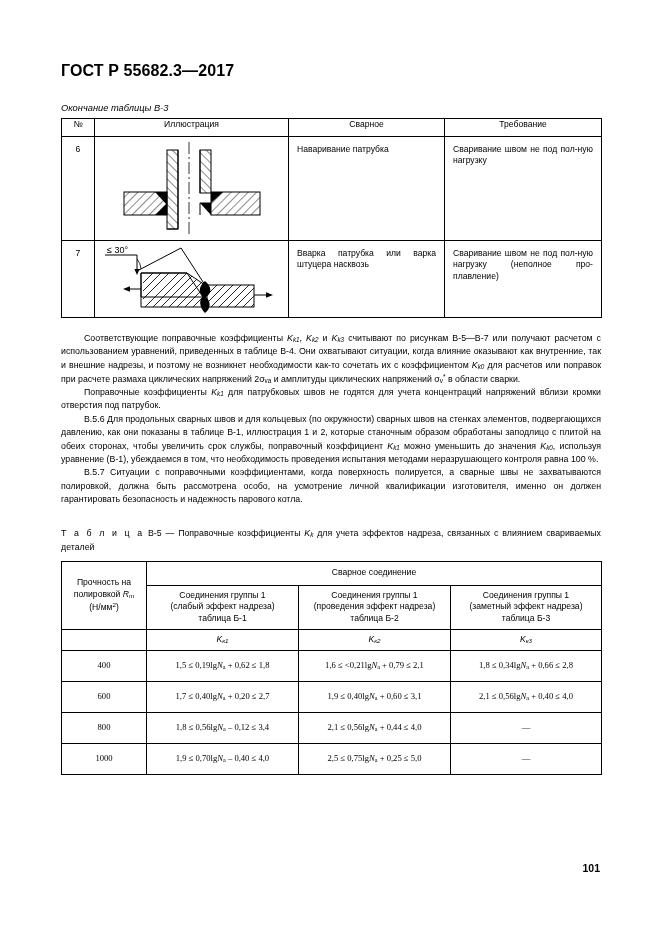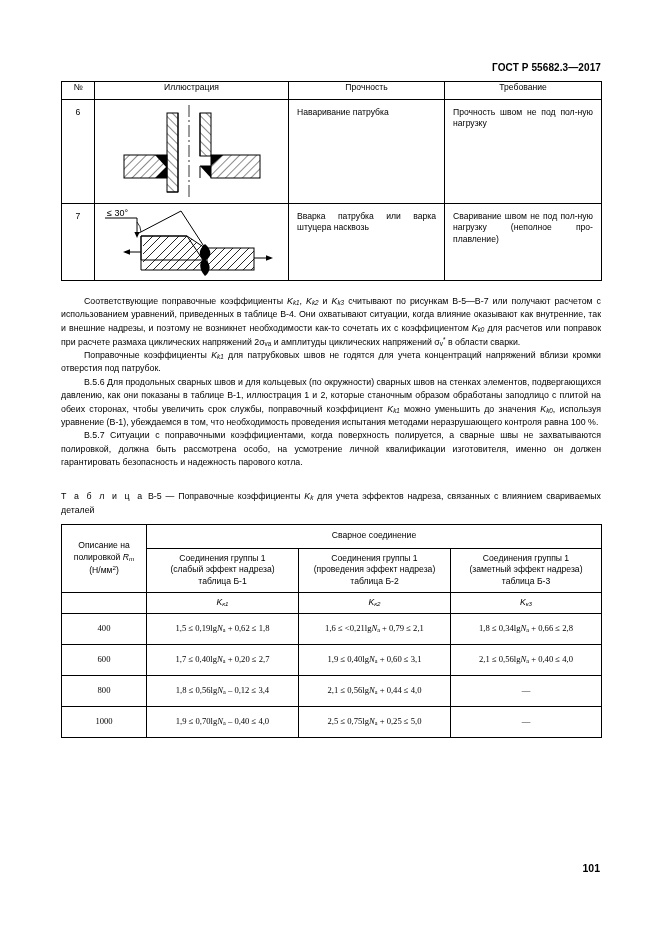--- a/index.html
+++ b/index.html
@@ -24,26 +24,25 @@
   }
   .content {
     position: absolute;
     left: 61px;
     top: 0;
     width: 540px;
   }
 
   
   .doc-header {
-    text-align: right;
-    font-size: 10px;
+    font-size: 16px;
     font-weight: bold;
     letter-spacing: 0.1px;
     margin-top: 62px;
-    margin-bottom: 8px;
+    margin-bottom: 16px;
   }
 
   .table-continuation {
     font-size: 9.3px;
     font-style: italic;
     margin-top: 23px;
     margin-bottom: 5px;
   }
 
   
@@ -143,33 +142,34 @@
   }
 </style>
 </head>
 <body>
 
 <div class="page">
   <div class="content">
 
     <div class="doc-header">ГОСТ Р 55682.3—2017</div>
 
+    <div class="table-continuation">Окончание таблицы В-3</div>
 
     <table class="tb">
       <colgroup>
         <col style="width:33px">
         <col style="width:194px">
         <col style="width:156px">
         <col style="width:157px">
       </colgroup>
       <tbody>
         <tr class="t3-head">
           <td>№</td>
           <td>Иллюстрация</td>
-          <td>Прочность</td>
+          <td>Сварное</td>
           <td>Требование</td>
         </tr>
 
         <tr style="height:104px">
           <td class="t3-num">6</td>
           <td class="t3-ill">
             <div class="fig-wrap">
               <svg width="186" height="100" viewBox="0 0 186 100">
                 <defs>
                   <pattern id="hatchR" width="6" height="6" patternTransform="rotate(45)" patternUnits="userSpaceOnUse">
@@ -198,21 +198,21 @@
                 <line x1="90" y1="5" x2="90" y2="97" stroke="#000" stroke-width="0.8" stroke-dasharray="12,3,2,3"></line>
 
                 <path d="M68 55 L68 68 L56 55 Z" fill="#000"></path>
                 <path d="M68 78 L68 66 L56 78 Z" fill="#000"></path>
                 <path d="M112 55 L112 66 L124 55 Z" fill="#000"></path>
                 <path d="M101 66 L112 66 L112 78 Z" fill="#000"></path>
               </svg>
             </div>
           </td>
           <td class="t3-txt">Наваривание патрубка</td>
-          <td class="t3-txt">Прочность швом не под пол-ную нагрузку</td>
+          <td class="t3-txt">Сваривание швом не под пол-ную нагрузку</td>
         </tr>
 
         <tr style="height:76px">
           <td class="t3-num">7</td>
           <td class="t3-ill">
             <div class="fig-wrap">
               <svg width="186" height="76" viewBox="0 0 186 76">
 
                 <line x1="6" y1="14" x2="38" y2="14" stroke="#000" stroke-width="1"></line>
 
@@ -294,21 +294,21 @@
       <colgroup>
         <col style="width:85px">
         <col style="width:152px">
         <col style="width:152px">
         <col style="width:151px">
       </colgroup>
       <tbody>
 
         <tr class="t4-span">
           <td rowspan="2" class="t4-first">
-            <div>Описание на</div>
+            <div>Прочность на</div>
             <div><span>полировкой </span><i class="var"><span>R</span><sub>m</sub></i></div>
             <div><span>(Н/мм</span><sup>2</sup><span>)</span></div>
           </td>
           <td colspan="3">Сварное соединение</td>
         </tr>
 
         <tr class="t4-group">
           <td>
             <div>Соединения группы 1</div>
             <div>(слабый эффект надреза)</div>

